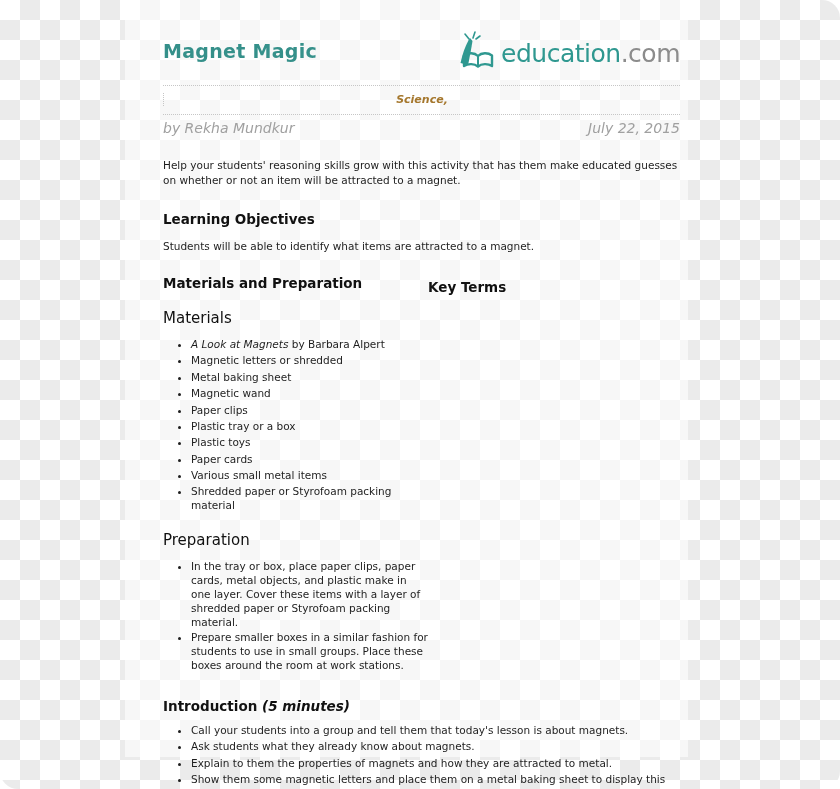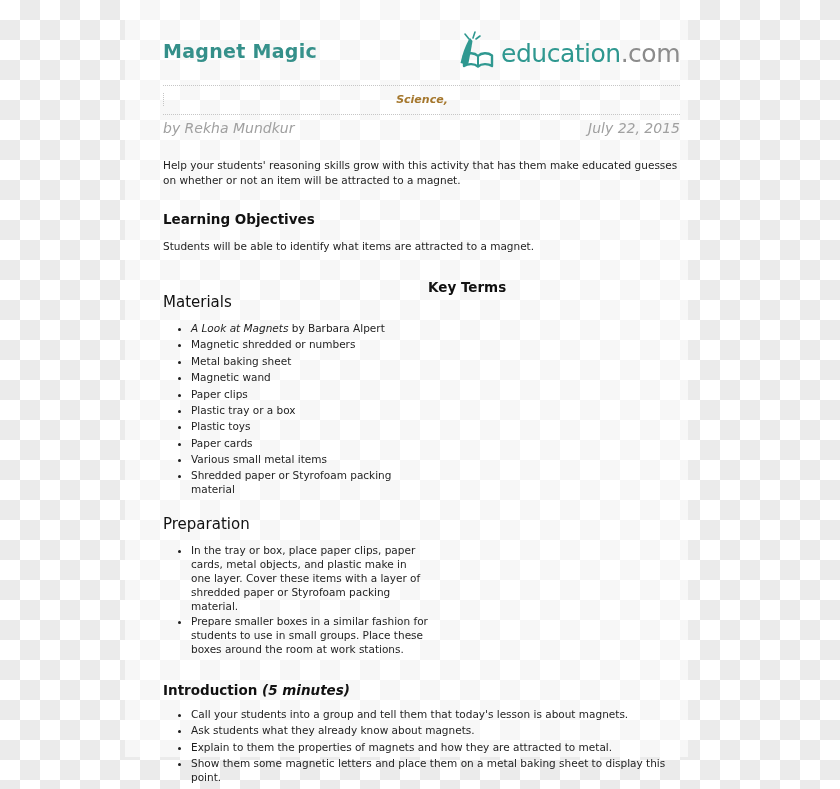--- a/index.html
+++ b/index.html
@@ -5,20 +5,21 @@
   html, body { margin:0; padding:0; }
   body {
     width:840px; height:789px; position:relative; overflow:hidden;
     font-family:"DejaVu Sans", "Liberation Sans", sans-serif;
   }
   
   .checkerboard {
     position:absolute; inset:0;
     background: conic-gradient(#ebebeb 0 90deg, #ffffff 90deg 180deg, #ebebeb 180deg 270deg, #ffffff 270deg 360deg);
     background-size:40px 40px;
+    border-radius:18px;
   }
   
   .page {
     position:absolute; left:125px; top:0; width:563px; height:757px;
     background:rgba(255,255,255,0.62);
   }
   .content {
     position:absolute; left:38px; top:0; width:517px; color:#1e1e1e;
   }
 
@@ -107,24 +108,25 @@
         <span>July 22, 2015</span>
       </div>
 
       <p class="para">Help your students' reasoning skills grow with this activity that has them make educated guesses on whether or not an item will be attracted to a magnet.</p>
 
       <h2 class="h-section">Learning Objectives</h2>
       <p class="para-sm">Students will be able to identify what items are attracted to a magnet.</p>
 
       <div class="columns">
         <div class="col-left">
+          <h2 class="h-section">Materials and Preparation</h2>
           <h3 class="h-sub">Materials</h3>
           <ul class="bullets">
             <li><span class="it">A Look at Magnets</span><span> by Barbara Alpert</span></li>
-            <li>Magnetic shredded or numbers</li>
+            <li>Magnetic letters or shredded</li>
             <li>Metal baking sheet</li>
             <li>Magnetic wand</li>
             <li>Paper clips</li>
             <li>Plastic tray or a box</li>
             <li>Plastic toys</li>
             <li>Paper cards</li>
             <li>Various small metal items</li>
             <li>Shredded paper or Styrofoam packing material</li>
           </ul>
           <h3 class="h-sub">Preparation</h3>

